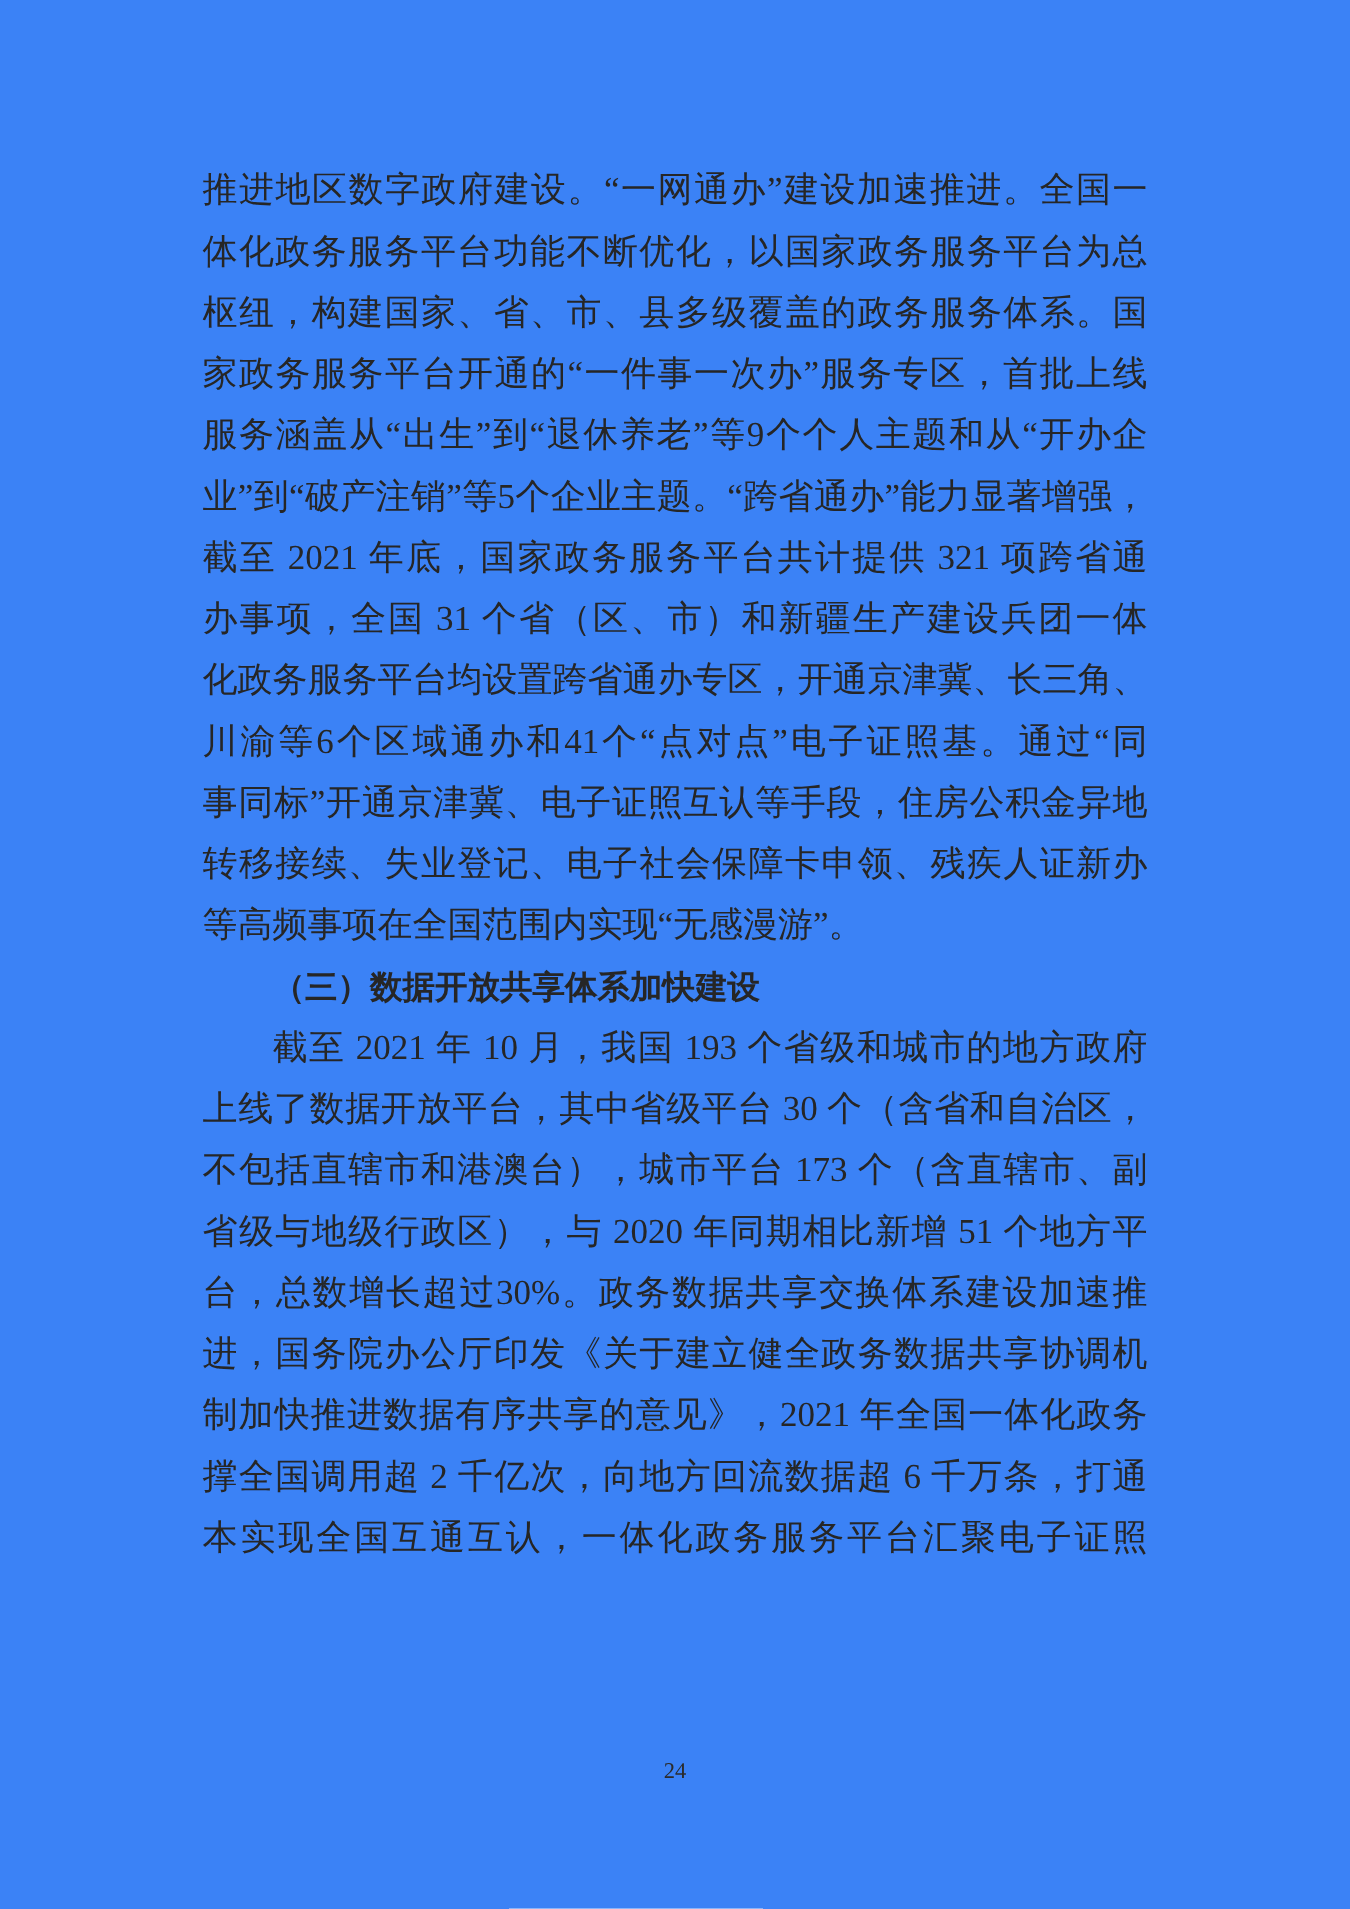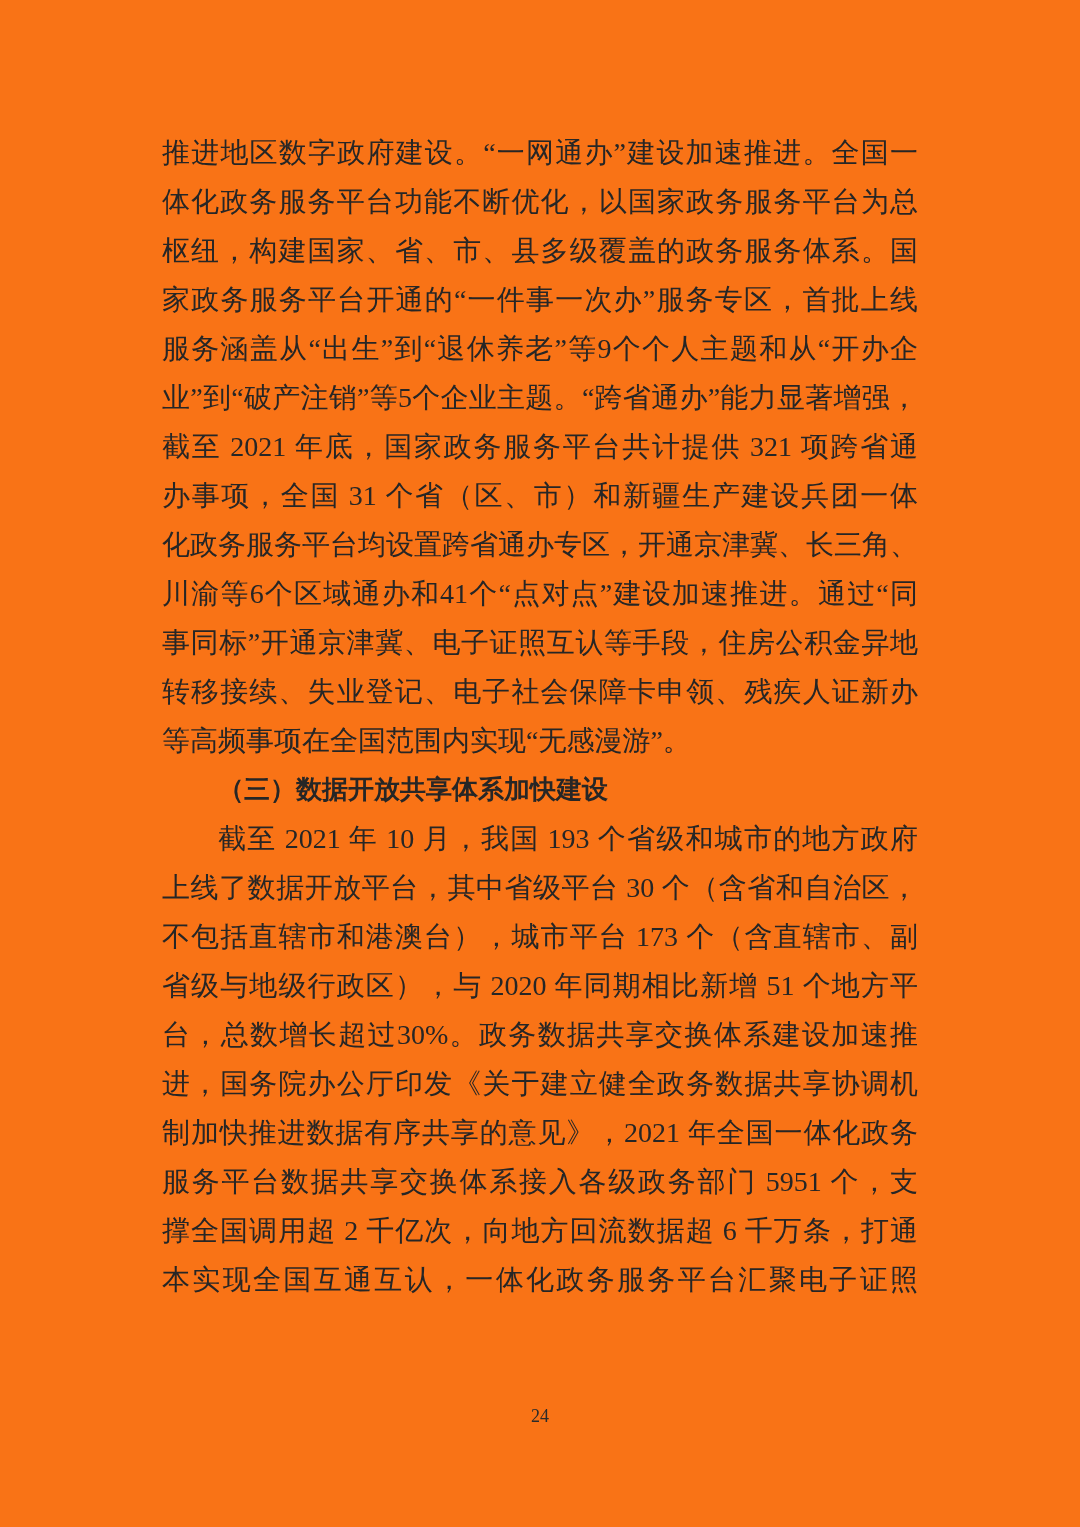--- a/index.html
+++ b/index.html
@@ -4,21 +4,21 @@
 <style>
   html, body {
     margin: 0;
     padding: 0;
     background: #ffffff;
   }
   .page {
     position: relative;
     width: 1080px;
     height: 1527px;
-    background: #f97316;
+    background: #3b82f6;
     overflow: hidden;
     font-family: "Liberation Serif", "DejaVu Serif", serif;
   }
   .text-block {
     position: absolute;
     left: 162px;
     top: 128px;
     width: 756px;
   }
   .line {
@@ -61,30 +61,29 @@
   <div class="text-block">
     <div class="line">推进地区数字政府建设。“一网通办”建设加速推进。全国一</div>
     <div class="line">体化政务服务平台功能不断优化，以国家政务服务平台为总</div>
     <div class="line">枢纽，构建国家、省、市、县多级覆盖的政务服务体系。国</div>
     <div class="line">家政务服务平台开通的“一件事一次办”服务专区，首批上线</div>
     <div class="line">服务涵盖从“出生”到“退休养老”等9个个人主题和从“开办企</div>
     <div class="line">业”到“破产注销”等5个企业主题。“跨省通办”能力显著增强，</div>
     <div class="line">截至 2021 年底，国家政务服务平台共计提供 321 项跨省通</div>
     <div class="line">办事项，全国 31 个省（区、市）和新疆生产建设兵团一体</div>
     <div class="line">化政务服务平台均设置跨省通办专区，开通京津冀、长三角、</div>
-    <div class="line">川渝等6个区域通办和41个“点对点”建设加速推进。通过“同</div>
+    <div class="line">川渝等6个区域通办和41个“点对点”电子证照基。通过“同</div>
     <div class="line">事同标”开通京津冀、电子证照互认等手段，住房公积金异地</div>
     <div class="line">转移接续、失业登记、电子社会保障卡申领、残疾人证新办</div>
     <div class="line para-end">等高频事项在全国范围内实现“无感漫游”。</div>
     <div class="line heading indent">（三）数据开放共享体系加快建设</div>
     <div class="line indent">截至 2021 年 10 月，我国 193 个省级和城市的地方政府</div>
     <div class="line">上线了数据开放平台，其中省级平台 30 个（含省和自治区，</div>
     <div class="line">不包括直辖市和港澳台），城市平台 173 个（含直辖市、副</div>
     <div class="line">省级与地级行政区），与 2020 年同期相比新增 51 个地方平</div>
     <div class="line">台，总数增长超过30%。政务数据共享交换体系建设加速推</div>
     <div class="line">进，国务院办公厅印发《关于建立健全政务数据共享协调机</div>
     <div class="line">制加快推进数据有序共享的意见》，2021 年全国一体化政务</div>
-    <div class="line">服务平台数据共享交换体系接入各级政务部门 5951 个，支</div>
     <div class="line">撑全国调用超 2 千亿次，向地方回流数据超 6 千万条，打通</div>
     <div class="line">本实现全国互通互认，一体化政务服务平台汇聚电子证照</div>
   </div>
   <div class="page-number">24</div>
 </div>
 
 </body></html>

